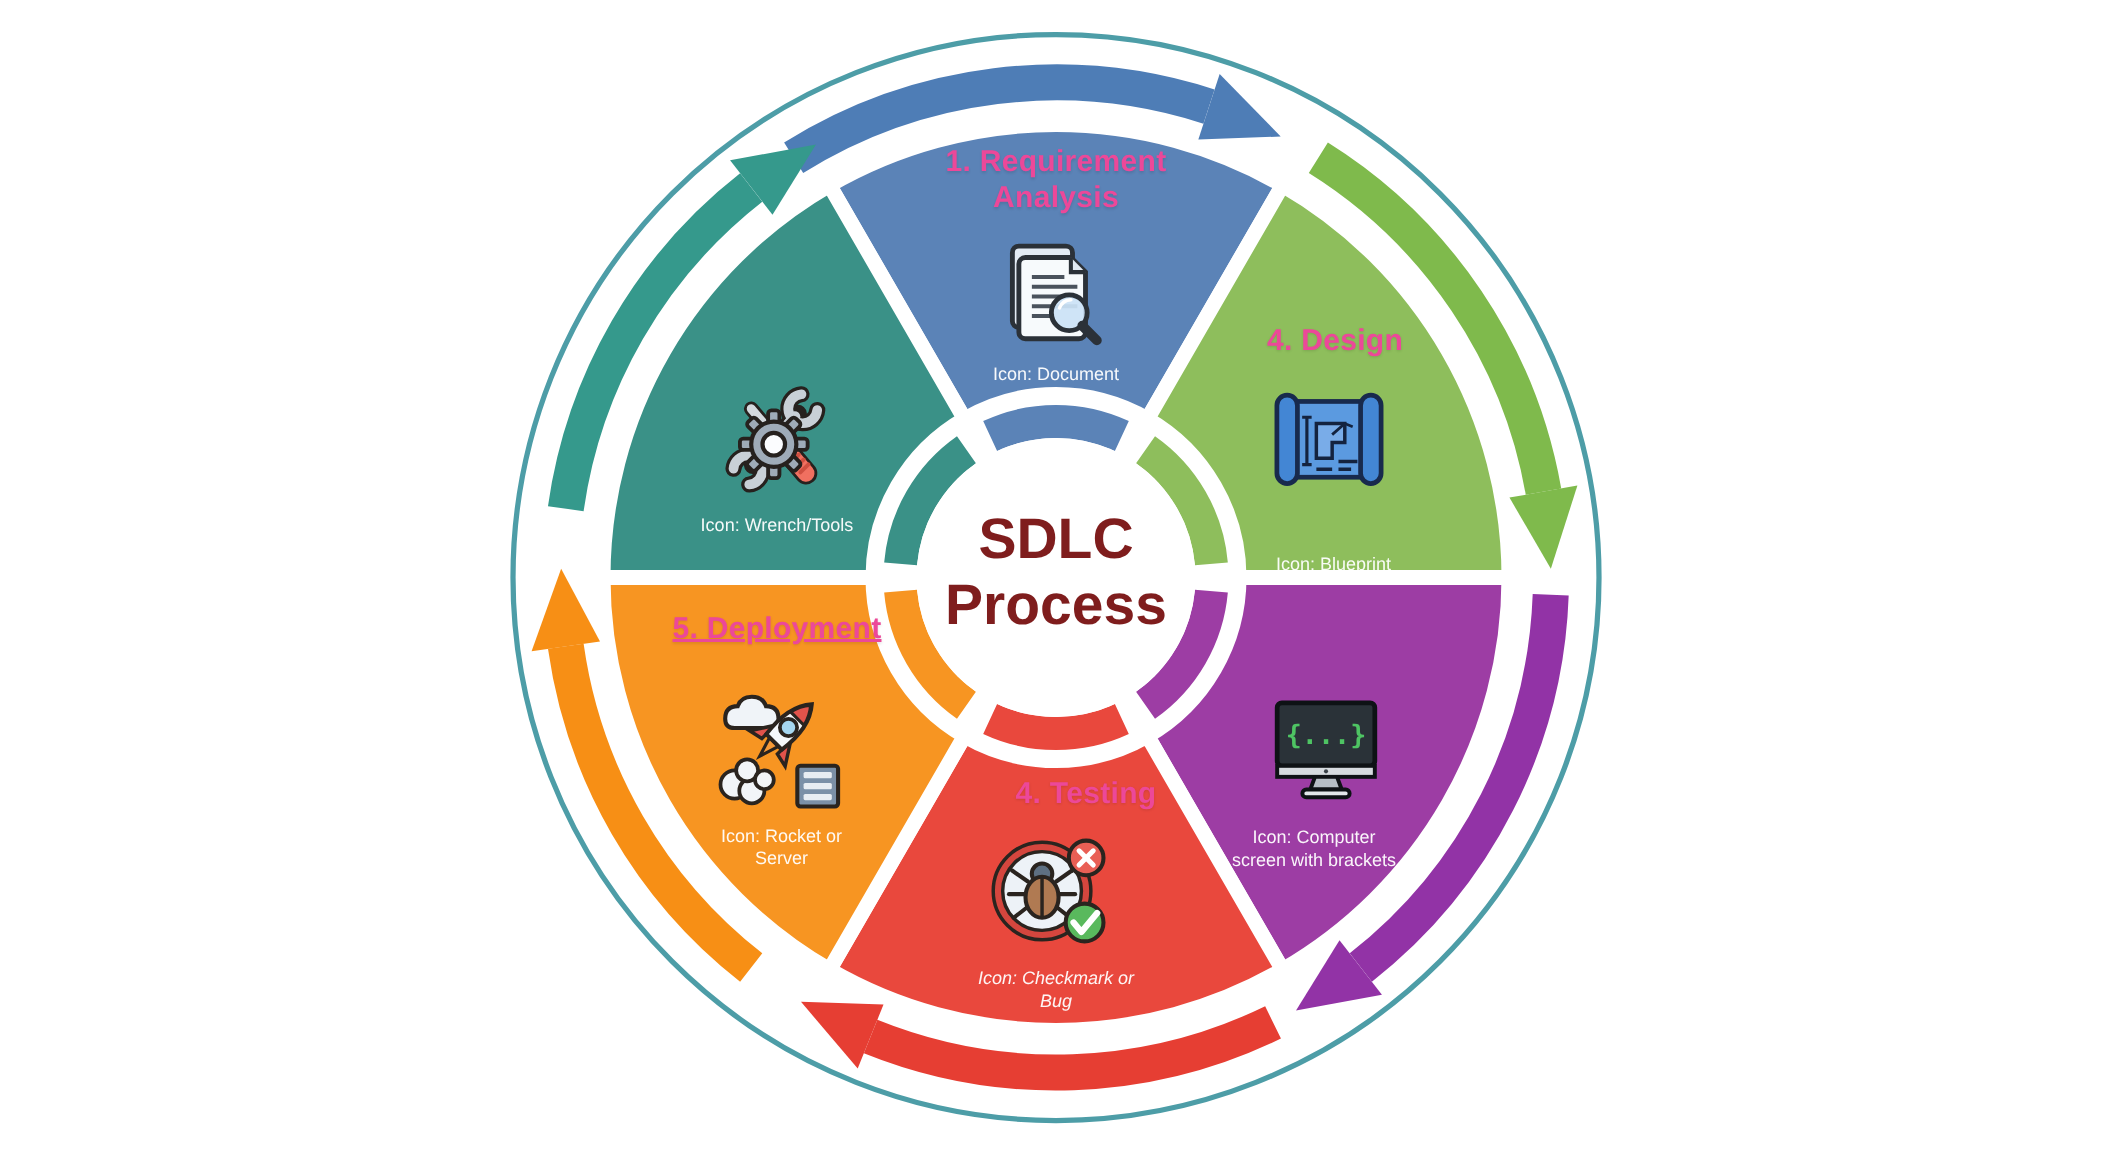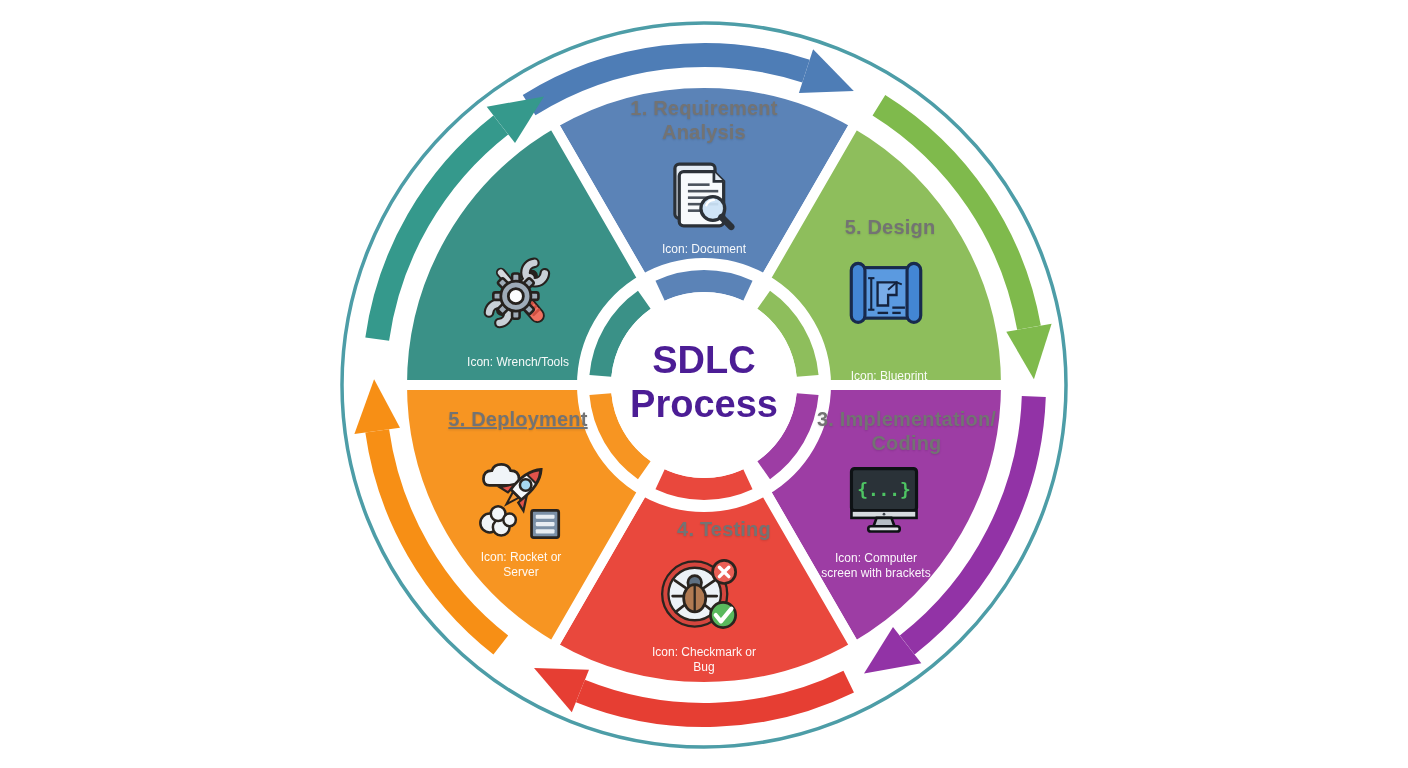--- a/index.html
+++ b/index.html
@@ -3,31 +3,31 @@
 <meta charset="utf-8">
 <style>
   * { margin:0; padding:0; box-sizing:border-box; }
   body { background:#ffffff; font-family:"Liberation Sans", sans-serif; }
   .canvas {
     position:relative; width:1408px; height:768px;
     background:#ffffff; overflow:hidden;
   }
   .diagram-svg { position:absolute; left:0; top:0; width:1408px; height:768px; }
   .seg-title {
-    position:absolute; color:#737373; font-weight:bold; font-size:20px;
+    position:absolute; color:#ec4899; font-weight:bold; font-size:20px;
     text-align:center; line-height:1.22; letter-spacing:0.2px;
     text-shadow:0 1px 2px rgba(0,0,0,0.12);
   }
   .seg-caption {
     position:absolute; color:rgba(255,255,255,0.95); font-size:12px;
     text-align:center; line-height:1.25;
   }
   .center-title {
     position:absolute; left:614px; top:339px; width:180px;
-    color:#4c1d95; font-weight:bold; font-size:38px; text-align:center;
+    color:#7f1d1d; font-weight:bold; font-size:38px; text-align:center;
     line-height:1.15;
   }
   .icon { position:absolute; }
   .icon svg { display:block; width:100%; height:100%; }
 </style>
 </head>
 <body>
 
 <div class="canvas">
 
@@ -88,21 +88,21 @@
         <line x1="23" y1="40" x2="51" y2="40"></line>
         <line x1="23" y1="46" x2="37" y2="46"></line>
       </g>
       <circle cx="46" cy="44" r="11" fill="#cbe2f6" fill-opacity="0.93" stroke="#2b3138" stroke-width="3"></circle>
       <path d="M40,41 a8,8 0 0 1 7,-5" stroke="#ffffff" stroke-width="2.2" fill="none" stroke-linecap="round"></path>
       <line x1="54" y1="52" x2="63" y2="61" stroke="#2b3138" stroke-width="6" stroke-linecap="round"></line>
     </svg>
   </div>
   <div class="seg-caption" style="left:604px; top:242px; width:200px;">Icon: Document</div>
 
-  <div class="seg-title" style="left:810px; top:215px; width:160px;">5. Design</div>
+  <div class="seg-title" style="left:810px; top:215px; width:160px;">4. Design</div>
   <div class="icon" style="left:846px; top:259px; width:80px; height:72px;">
     <svg viewBox="0 0 76 68">
       <rect x="12" y="8" width="52" height="48" fill="#5b9ae0" stroke="#182a4d" stroke-width="3"></rect>
       <rect x="5" y="4" width="13" height="56" rx="6.5" fill="#4386d4" stroke="#182a4d" stroke-width="3"></rect>
       <rect x="58" y="4" width="13" height="56" rx="6.5" fill="#4386d4" stroke="#182a4d" stroke-width="3"></rect>
       <g stroke="#14233f" stroke-width="2">
         <line x1="24" y1="18" x2="24" y2="48"></line>
         <line x1="21" y1="18" x2="27" y2="18"></line>
         <line x1="21" y1="48" x2="27" y2="48"></line>
       </g>
@@ -110,21 +110,20 @@
       <path d="M40,29 l8,-7 l5,2" fill="none" stroke="#14233f" stroke-width="1.8"></path>
       <g stroke="#14233f" stroke-width="2.2">
         <line x1="44" y1="46" x2="56" y2="46"></line>
         <line x1="44" y1="51" x2="52" y2="51"></line>
         <line x1="30" y1="51" x2="40" y2="51"></line>
       </g>
     </svg>
   </div>
   <div class="seg-caption" style="left:799px; top:343px; width:180px;margin-top:26px;">Icon: Blueprint</div>
 
-  <div class="seg-title" style="left:799px; top:407px; width:215px;">3. Implementation/ Coding</div>
   <div class="icon" style="left:842px; top:462px; width:84px; height:74px;">
     <svg viewBox="0 0 80 68">
       <rect x="9" y="5" width="62" height="40" rx="3" fill="#2a3238" stroke="#0e1215" stroke-width="3"></rect>
       <rect x="9" y="45" width="62" height="7" fill="#d6dbdf" stroke="#0e1215" stroke-width="2.5"></rect>
       <circle cx="40" cy="48.5" r="1.3" fill="#3a4248"></circle>
       <text x="40" y="31" text-anchor="middle" font-size="17" font-weight="bold" fill="#4ec463" font-family="DejaVu Sans Mono, monospace">{...}</text>
       <path d="M33,52 h14 l3,8 h-20 z" fill="#b6bec5" stroke="#0e1215" stroke-width="2.5"></path>
       <rect x="25" y="60" width="30" height="5" rx="2.5" fill="#e3e7ea" stroke="#0e1215" stroke-width="2.5"></rect>
     </svg>
   </div>
@@ -149,21 +148,21 @@
       <line x1="34" y1="27" x2="34" y2="53" stroke="#2a241f" stroke-width="2.2"></line>
       <circle cx="62" cy="15" r="11" fill="#e95f55" stroke="#2a241f" stroke-width="2.6"></circle>
       <g stroke="#ffffff" stroke-width="3.2" stroke-linecap="round">
         <line x1="57.5" y1="10.5" x2="66.5" y2="19.5"></line>
           <line x1="66.5" y1="10.5" x2="57.5" y2="19.5"></line>
       </g>
       <circle cx="61" cy="56" r="12" fill="#59b95d" stroke="#2a241f" stroke-width="2.6"></circle>
       <path d="M54,56 l5,6 l10,-12" fill="none" stroke="#ffffff" stroke-width="4" stroke-linecap="round" stroke-linejoin="round"></path>
     </svg>
   </div>
-  <div class="seg-caption" style="left:642px; top:645px; width:124px;">Icon: Checkmark or Bug</div>
+  <div class="seg-caption" style="left:642px; top:645px; width:124px;font-style:italic;">Icon: Checkmark or Bug</div>
 
   <div class="seg-title" style="left:428px; top:407px; width:180px;text-decoration:underline;">5. Deployment</div>
   <div class="icon" style="left:473px; top:458px; width:92px; height:84px;">
     <svg viewBox="0 0 88 80">
       <path d="M10,20 q0,-8 8,-8 q2,-6 9,-6 q7,0 9,6 q8,0 8,8 q0,6 -6,6 h-22 q-6,0 -6,-6 z" fill="#f0f4f8" stroke="#2a241f" stroke-width="2.6"></path>
       <g fill="#f2f5f8" stroke="#2a241f" stroke-width="2.4">
         <circle cx="16" cy="62" r="9"></circle>
           <circle cx="27" cy="66" r="8"></circle>
           <circle cx="24" cy="53" r="7"></circle>
           <circle cx="35" cy="59" r="6"></circle>
@@ -219,15 +218,15 @@
           <rect x="34.5" y="19" width="7" height="9" rx="2" transform="rotate(180 38 40)"></rect>
           <rect x="34.5" y="19" width="7" height="9" rx="2" transform="rotate(225 38 40)"></rect>
           <rect x="34.5" y="19" width="7" height="9" rx="2" transform="rotate(270 38 40)"></rect>
           <rect x="34.5" y="19" width="7" height="9" rx="2" transform="rotate(315 38 40)"></rect>
         </g>
         <circle cx="38" cy="40" r="14" fill="#9fabb8" stroke="#26211e" stroke-width="2.6"></circle>
         <circle cx="38" cy="40" r="7" fill="#fbfcfe" stroke="#26211e" stroke-width="2.6"></circle>
       </g>
     </svg>
   </div>
-  <div class="seg-caption" style="left:408px; top:355px; width:220px;">Icon: Wrench/Tools</div>
+  <div class="seg-caption" style="left:408px; top:343px; width:220px;">Icon: Wrench/Tools</div>
 
 </div>
 
 </body></html>

